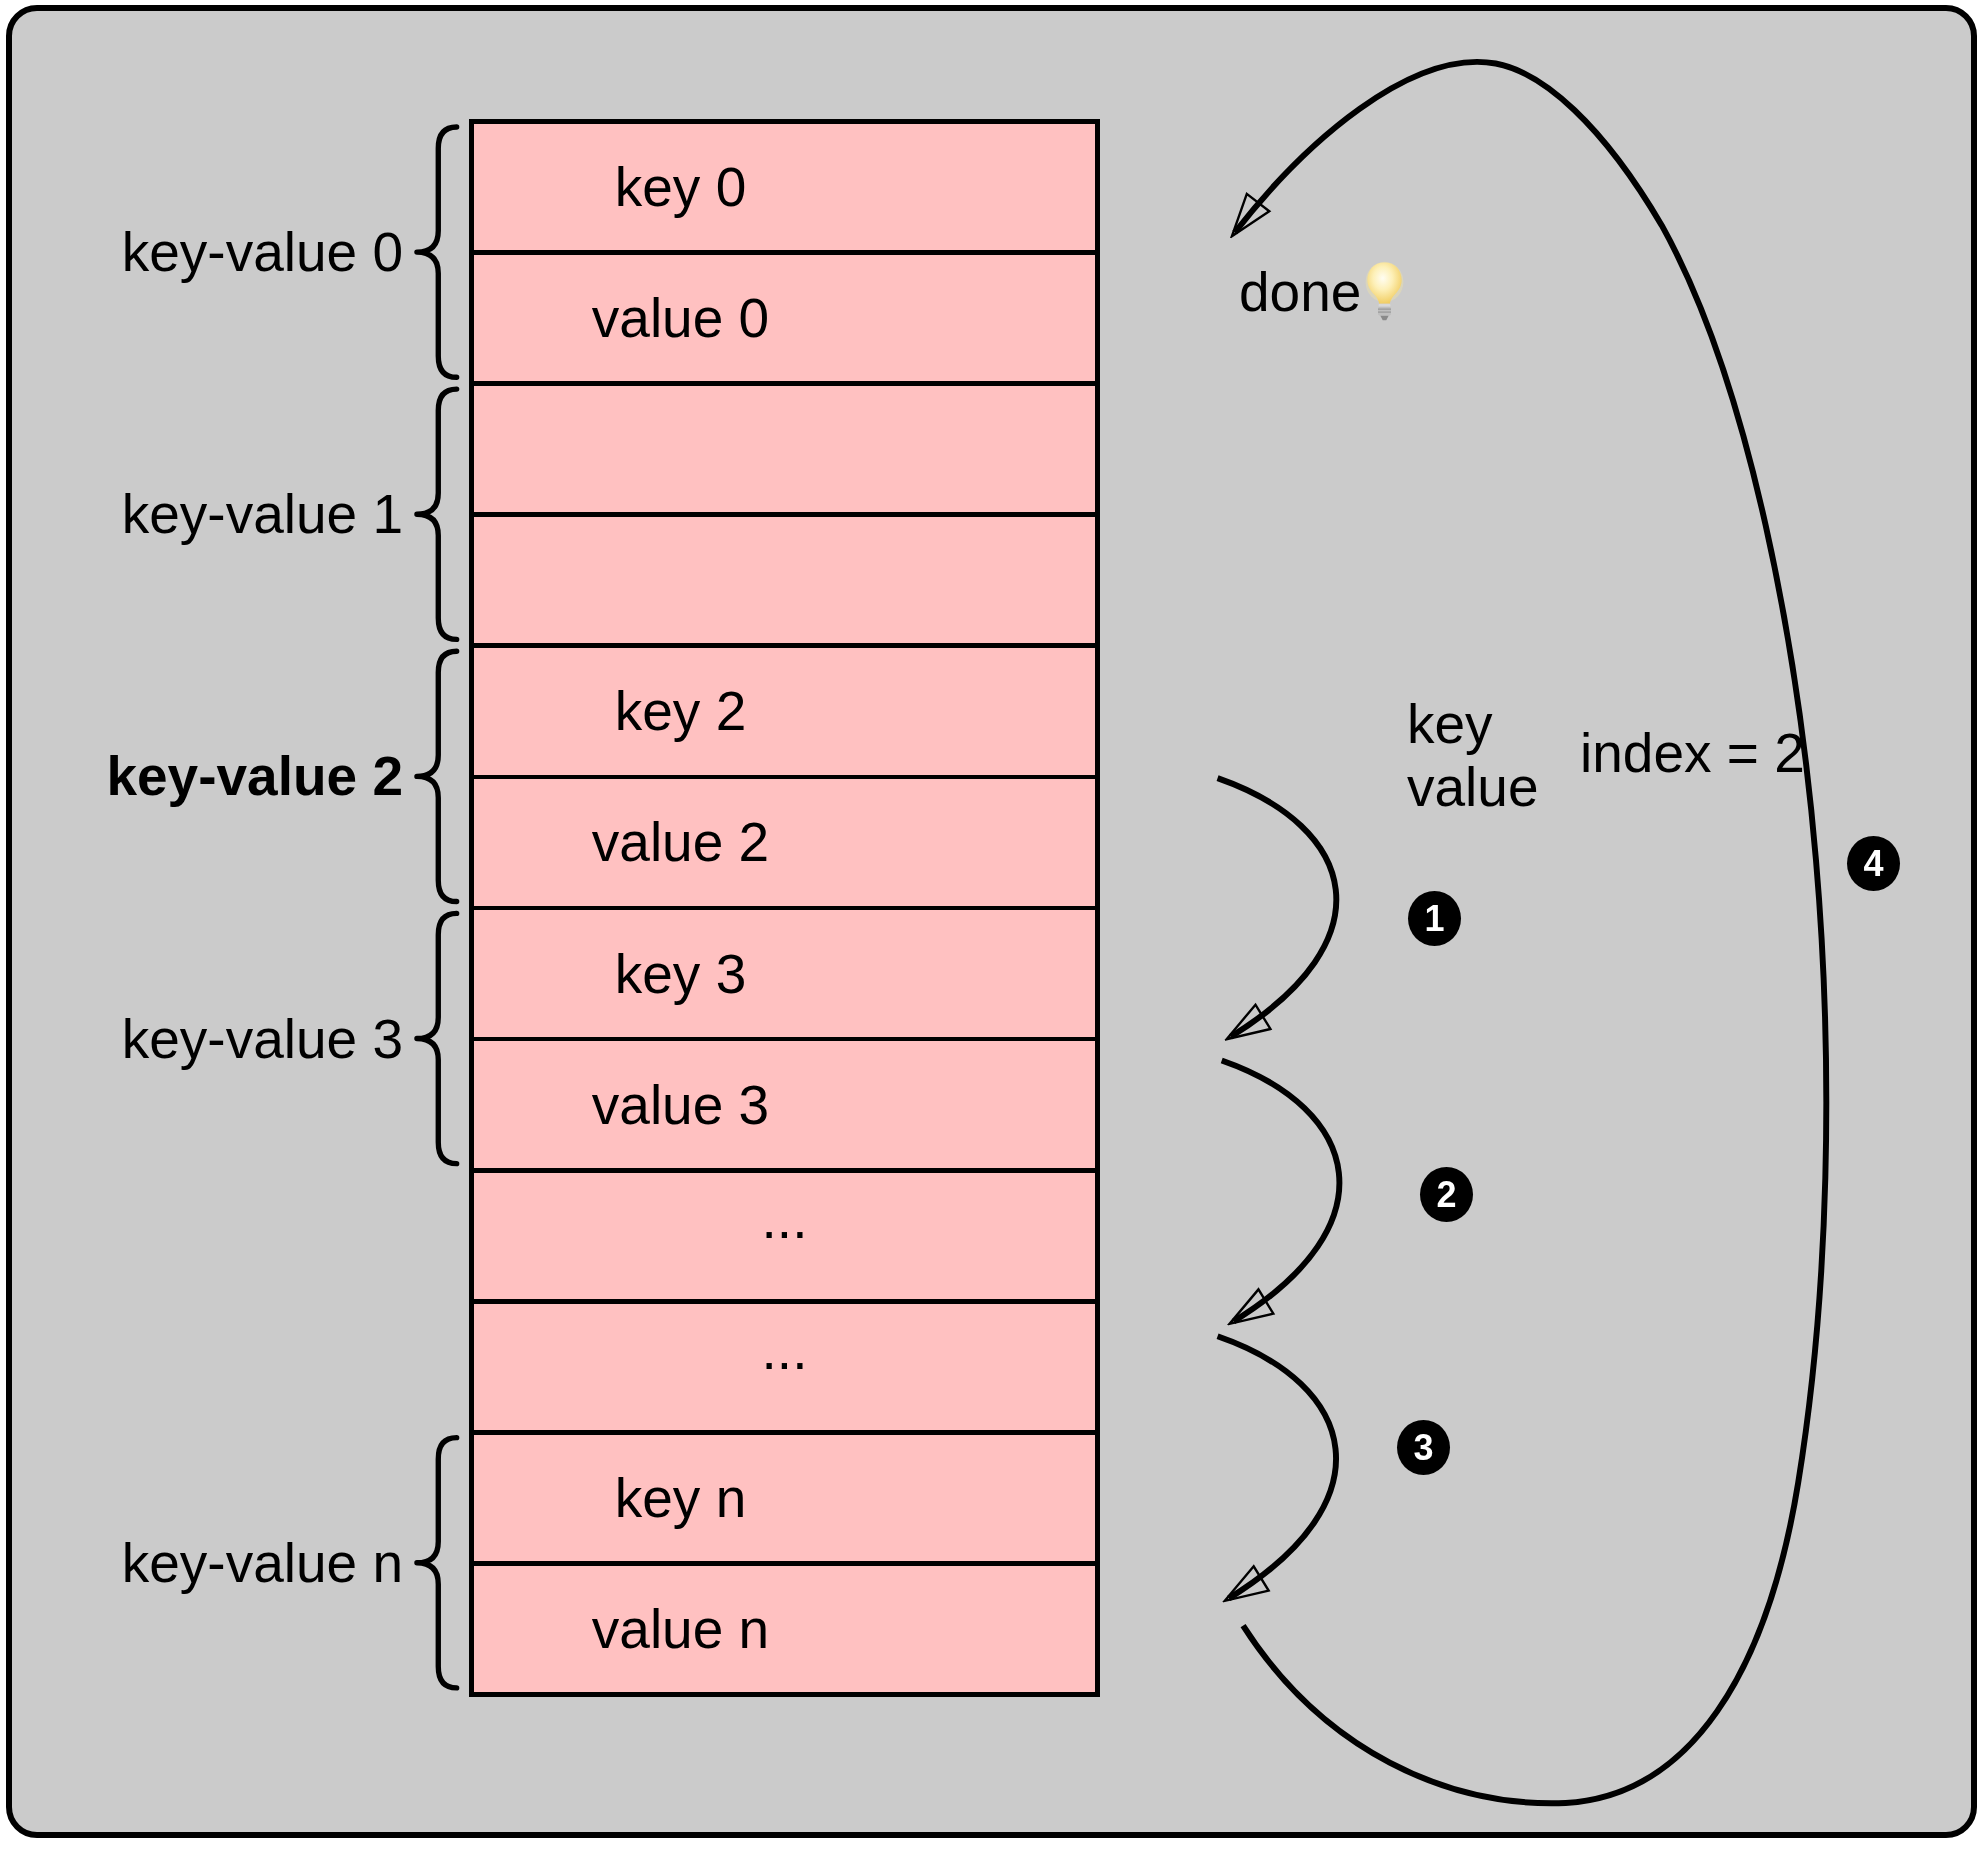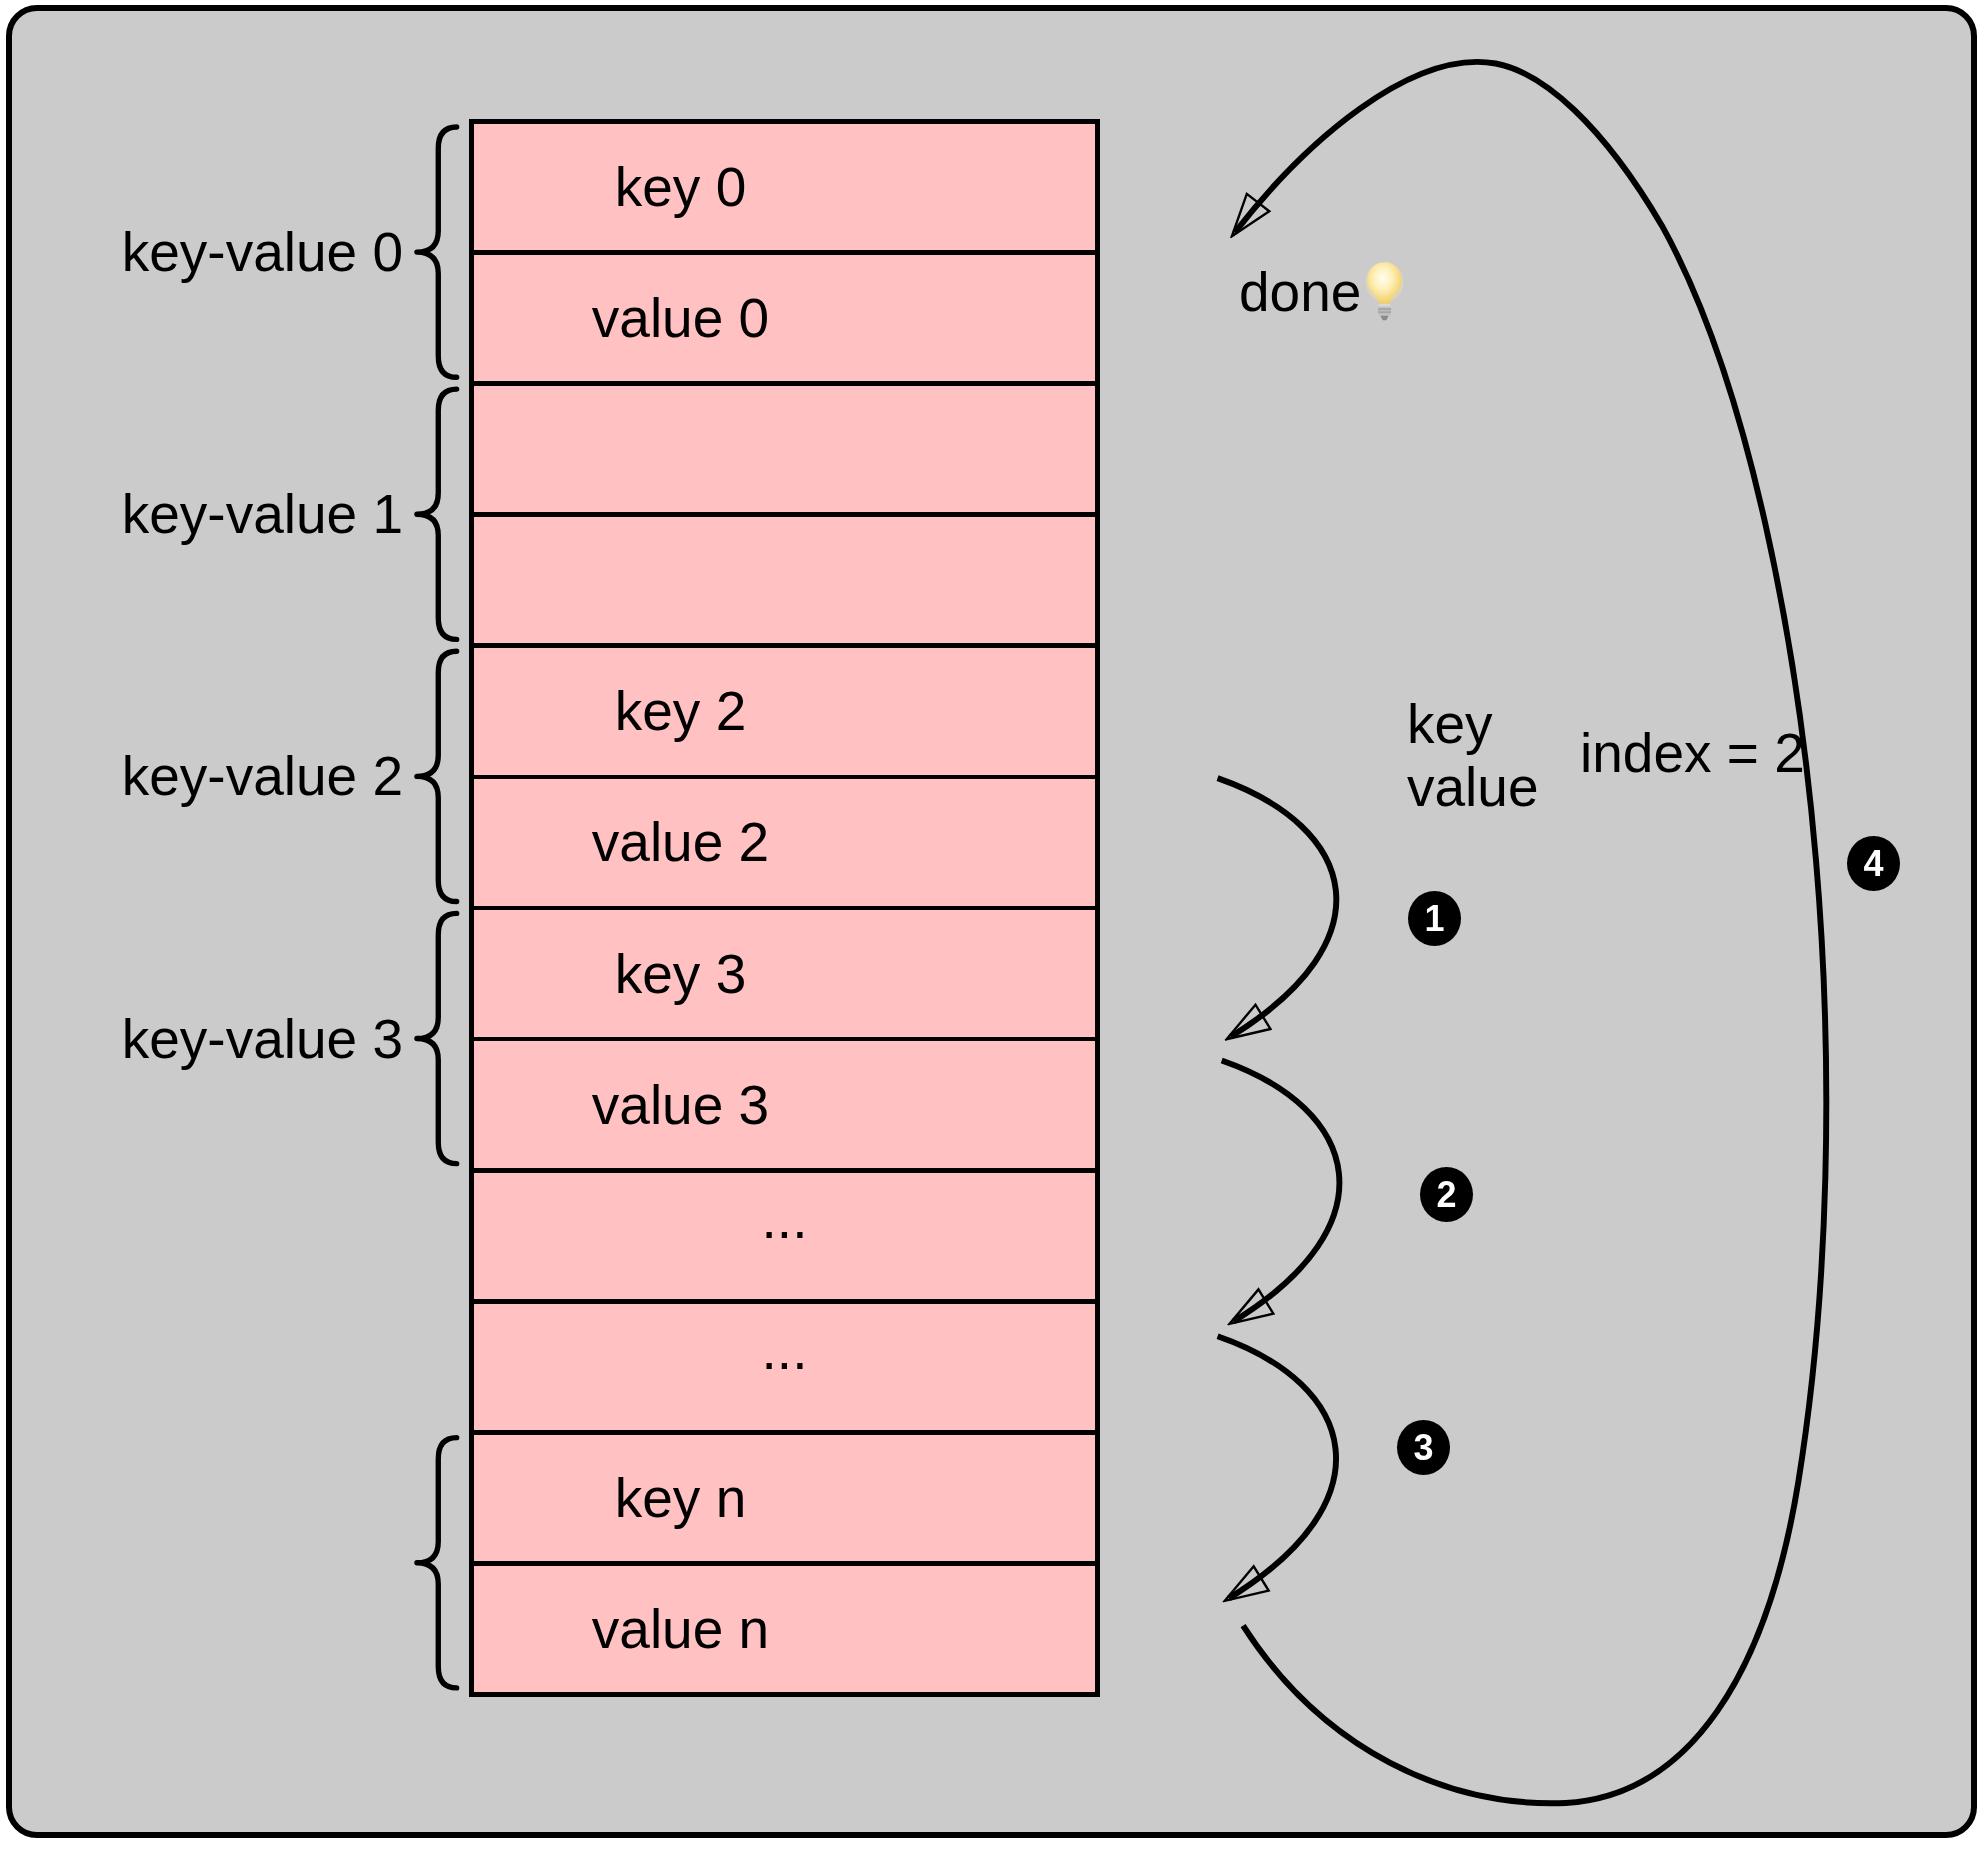--- a/index.html
+++ b/index.html
@@ -46,21 +46,21 @@
   .kvrow .dots{transform:translateY(-16.6px);}
   .pair-label{
     position:absolute;
     left:77px;width:326px;
     text-align:right;
     font-size:55px;line-height:62px;
     white-space:nowrap;
   }
   .pl-0{top:221px;}
   .pl-1{top:483px;}
-  .pl-2{top:745px;}
+  .pl-2{top:745px;font-weight:bold;}
   .pl-3{top:1008px;text-align:right;}
   .pl-4{top:1532px;}
   .done-row{
     position:absolute;left:1239px;top:261px;
     display:flex;align-items:center;gap:4px;
     font-size:55px;line-height:62px;
   }
   .moved-note{
     position:absolute;left:1407px;top:693px;
     font-size:55px;line-height:63px;
@@ -127,20 +127,21 @@
       </div>
       <div class="kvrow offset">
         <span>value n</span>
       </div>
     </div>
 
   <div class="pair-label pl-0">key-value 0</div>
   <div class="pair-label pl-1">key-value 1</div>
   <div class="pair-label pl-2">key-value 2</div>
   <div class="pair-label pl-3">key-value 3</div>
+  <div class="pair-label pl-4">key-value n</div>
 
   <svg class="overlay" viewBox="0 0 3347 3131" xmlns="http://www.w3.org/2000/svg">
     <defs>
       <marker id="ah" viewBox="0 0 20 14" refX="17" refY="7" markerWidth="8" markerHeight="5.6" orient="auto">
         <path d="M1 1 L19 7 L1 13 Z" fill="#000" stroke="none"></path>
       </marker>
     </defs>
     <path class="brace" d="M770 214 Q739 214 739 250 L739 389 Q739 425 703 425 Q739 425 739 461 L739 600 Q739 636 770 636"></path>
     <path class="brace" d="M770 656 Q739 656 739 692 L739 831 Q739 867 703 867 Q739 867 739 903 L739 1042 Q739 1078 770 1078"></path>
     <path class="brace" d="M770 1098 Q739 1098 739 1134 L739 1273 Q739 1309 703 1309 Q739 1309 739 1345 L739 1484 Q739 1520 770 1520"></path>

